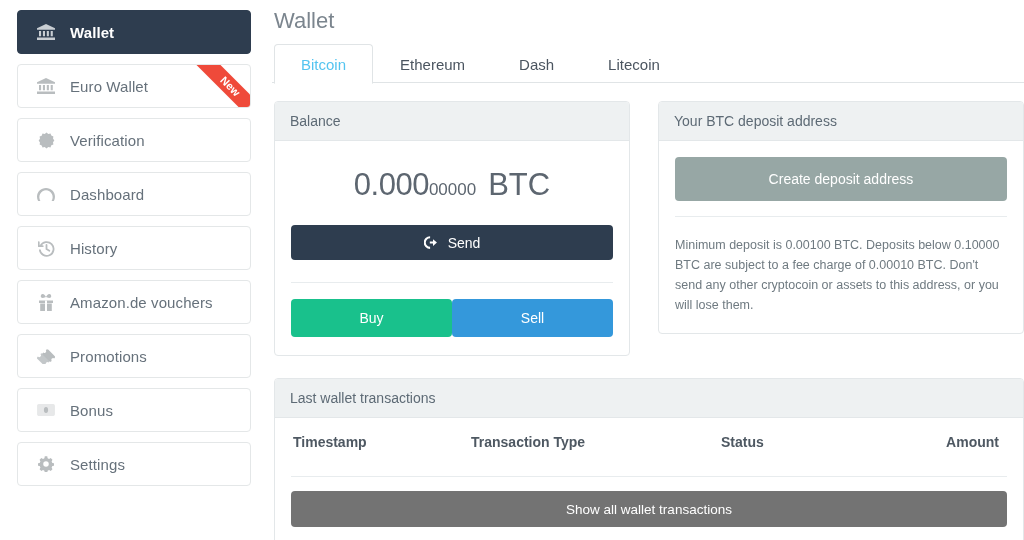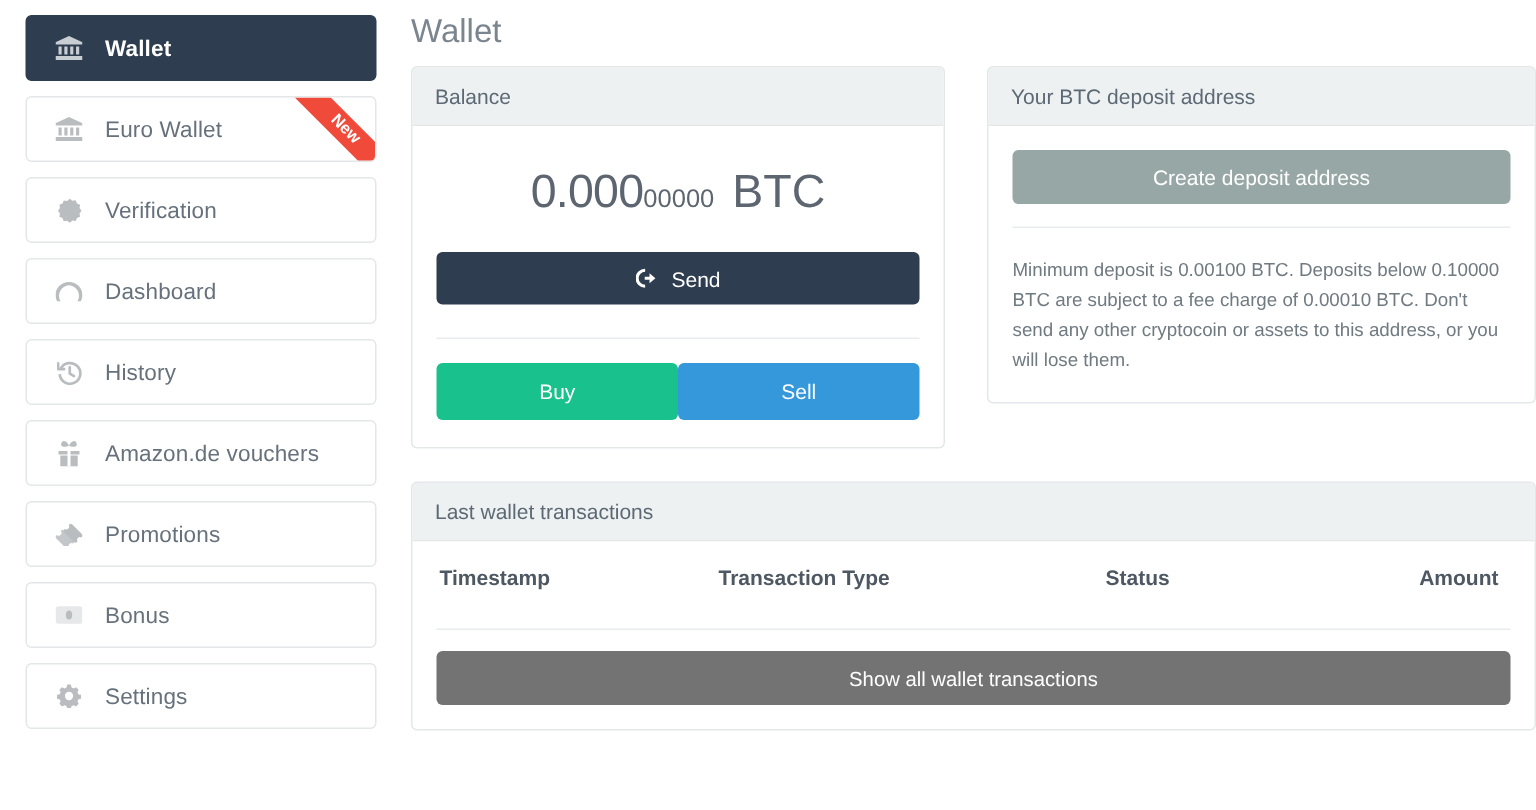--- a/index.html
+++ b/index.html
@@ -154,40 +154,39 @@
   }
   .btn-send { background: #2e3d4f; }
   .btn-send .sendicon { margin-right: 9px; display:flex; }
   .divider { height: 1px; background: #e8ecee; margin: 22px 0 16px 0; }
   .buysell { display: flex; }
   .btn-buy { background: #19c18c; height: 38px; }
   .btn-sell { background: #3498db; height: 38px; }
 
   
   .btn-deposit {
-    background: #97a7a5; height: 36px; font-size: 14px;
+    background: #97a7a5; height: 44px; font-size: 14px;
   }
   .deposit-note {
     margin-top: 15px;
     padding-top: 18px;
     border-top: 1px solid #e8ecee;
     font-size: 12.5px;
     color: #6f7a81;
     line-height: 20px;
   }
 
   
   .tx-wrap { padding-left: 2px; margin-top: 22px; }
   .tx-head-row {
     display: flex;
     padding: 16px 18px 26px 18px;
     font-size: 14px;
     color: #4e5862;
     font-weight: bold;
-    gap: 8px;
   }
   .th-ts { flex: 0 0 178px; }
   .th-type { flex: 0 0 250px; }
   .th-status { flex: 1 1 auto; }
   .th-amount { flex: 0 0 120px; text-align: right; padding-right: 6px; }
   .tx-sep { height: 1px; background: #e8ecee; margin: 0 16px; }
   .tx-foot { padding: 14px 16px 16px 16px; }
   .btn-showall { background: #737373; height: 36px; font-size: 13.5px; }
 </style>
 </head>
@@ -286,20 +285,26 @@
           </svg>
         </span>
         <span class="nav-label">Settings</span>
       </div>
     </nav>
 
   <section class="main">
 
     <h1 class="page-title">Wallet</h1>
 
+    <div class="tabs" id="tabs">
+        <div class="tab active">Bitcoin</div>
+        <div class="tab">Ethereum</div>
+        <div class="tab">Dash</div>
+        <div class="tab">Litecoin</div>
+      </div>
 
     <div class="row2">
 
       <div class="col-left">
         <div class="panel">
           <div class="panel-head">Balance</div>
           <div class="panel-body">
             <div class="balance-amount">
               <span class="bal-big">0.000</span><span class="bal-small">00000</span><span class="bal-unit">BTC</span>
             </div>

